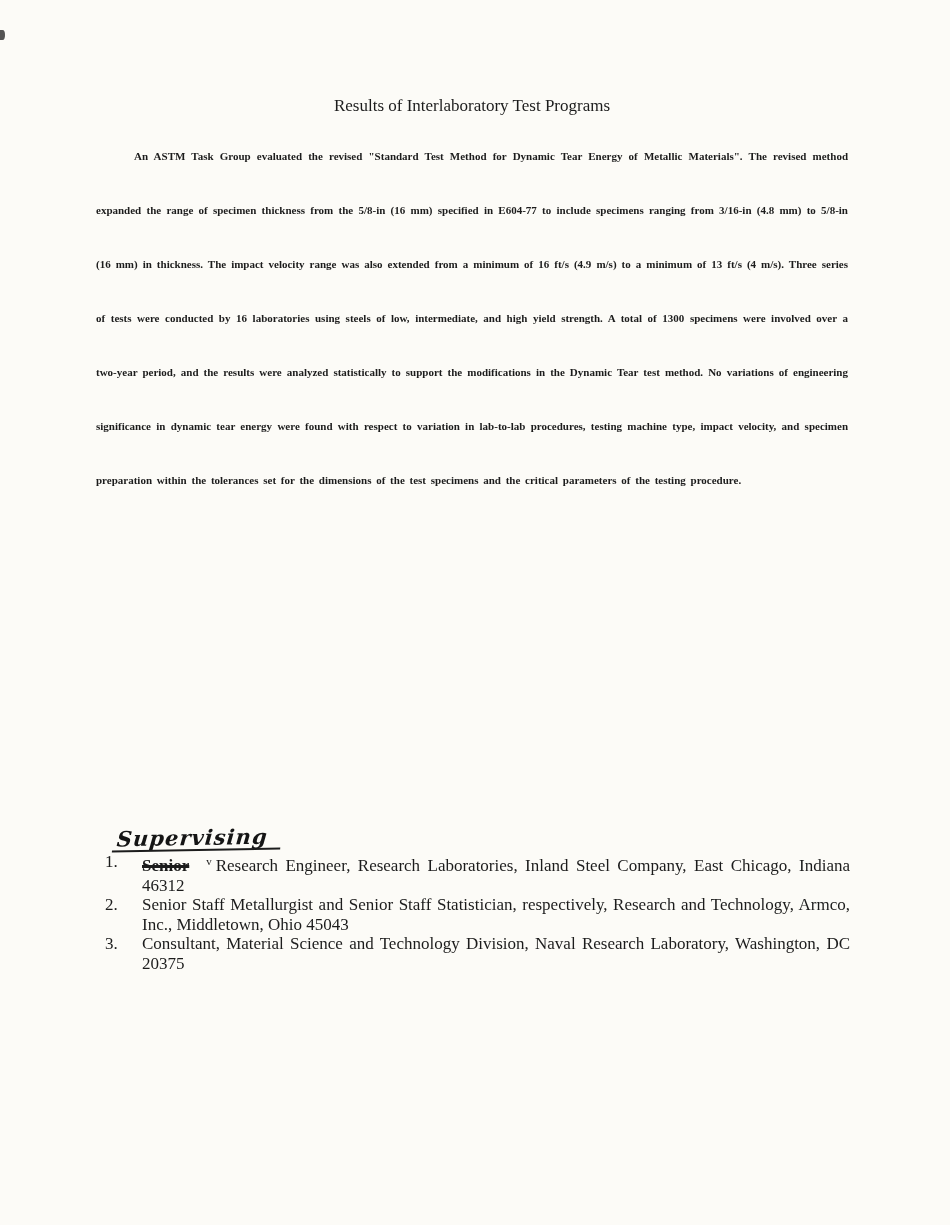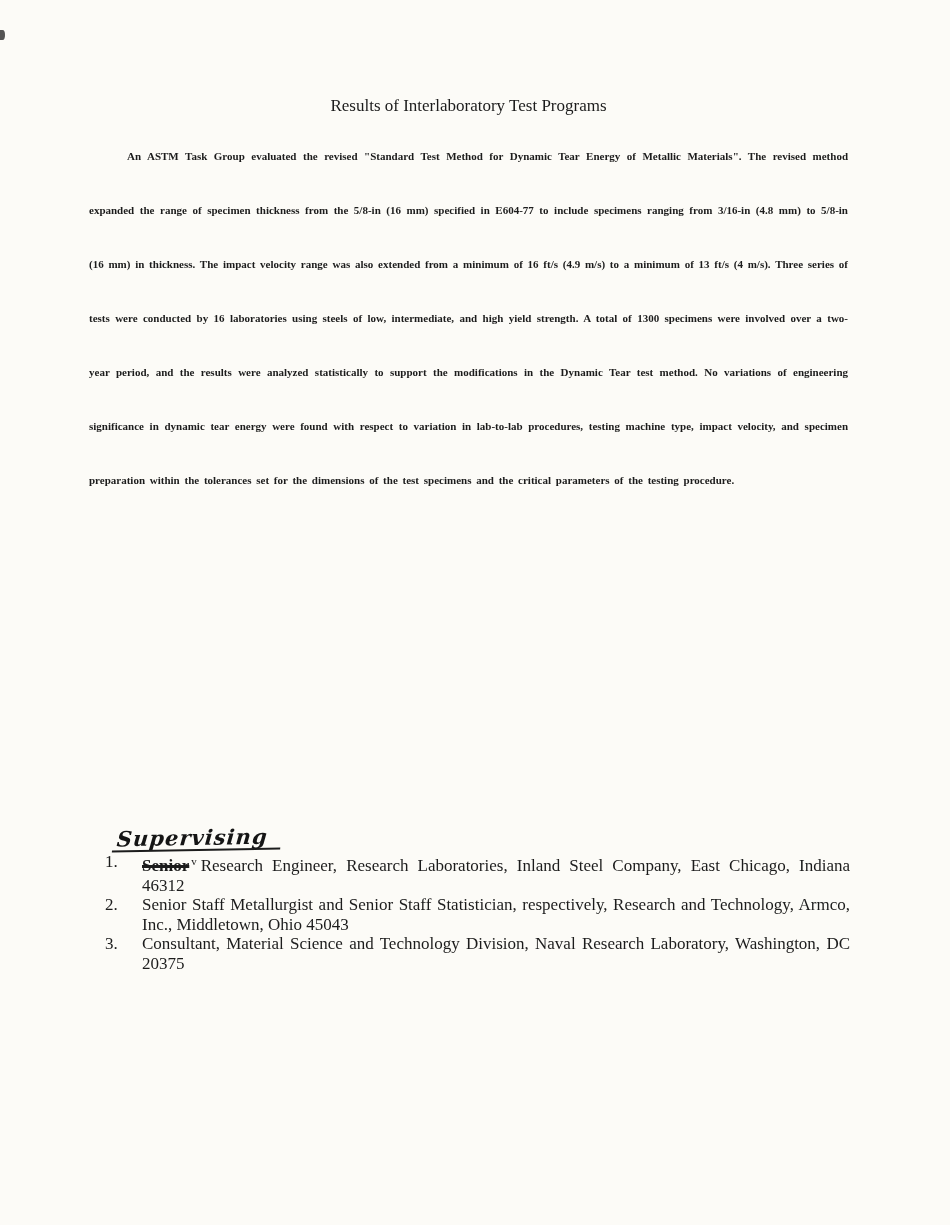--- a/index.html
+++ b/index.html
@@ -23,21 +23,21 @@
     left: 0;
     top: 30px;
     width: 5px;
     height: 10px;
     background: #2a2a2a;
     border-radius: 0 60% 60% 0;
     opacity: .8;
   }
   .content {
     position: absolute;
-    left: 89px;
+    left: 96px;
     right: 102px;
     top: 0;
   }
   .title-block {
     margin-top: 96px;
     text-align: center;
     font-size: 17px;
     line-height: 19.5px;
   }
   .byline {
@@ -103,21 +103,21 @@
     flex: 0 0 37px;
   }
   .fn-text {
     flex: 1;
     text-align: justify;
   }
   .struck {
     text-decoration: line-through;
     text-decoration-thickness: 3px;
     font-weight: bold;
-    margin-right: 2px;
+    margin-right: 17px;
   }
   .caret {
     font-size: 11px;
     vertical-align: 6px;
     margin-right: 4px;
   }
 </style>
 </head>
 <body>
 

